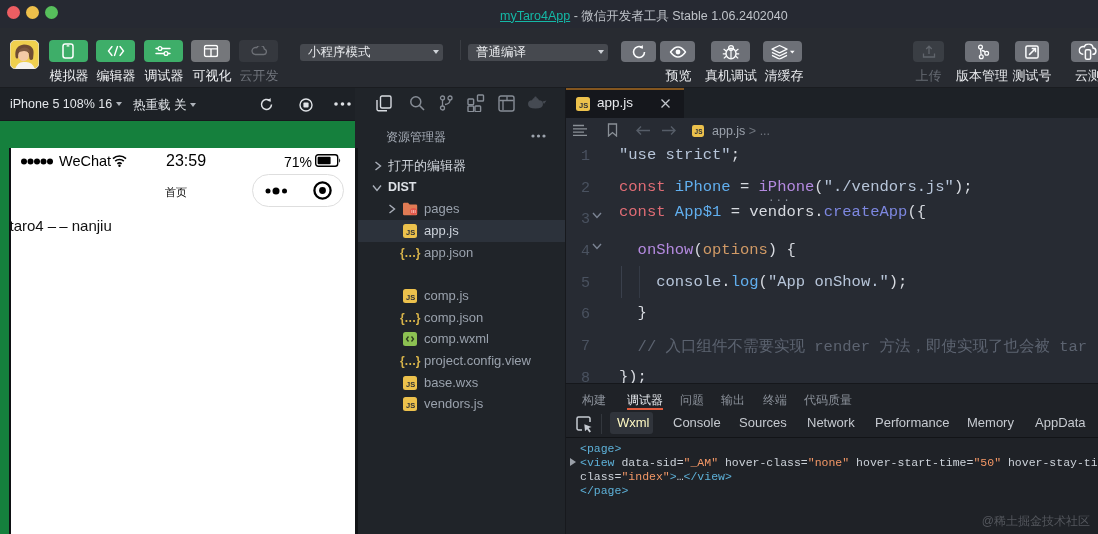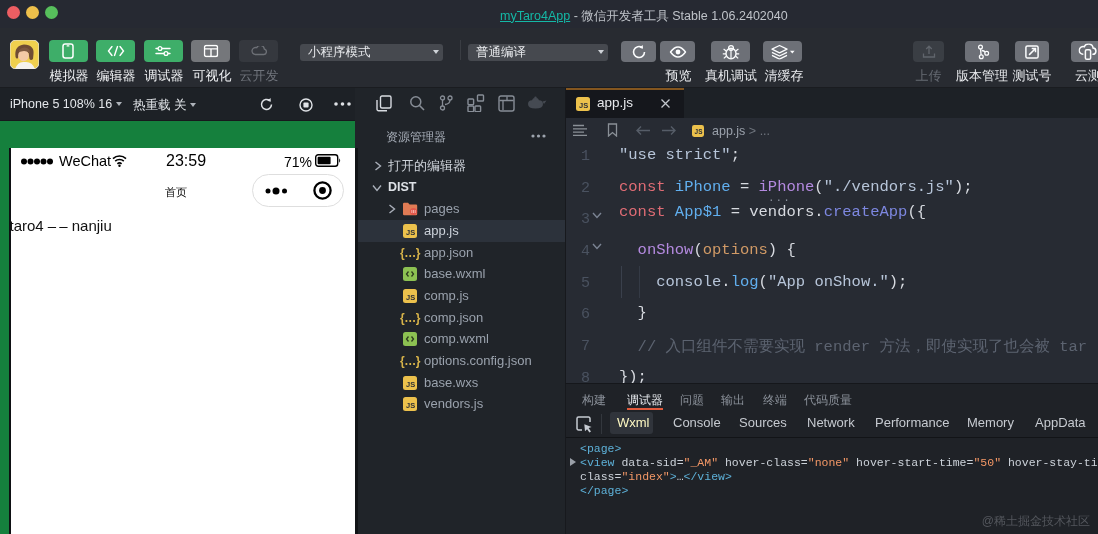--- a/index.html
+++ b/index.html
@@ -275,48 +275,41 @@
       <svg class="ic" style="left:48px;top:4px;" width="14" height="14" viewBox="0 0 14 14">
         <rect width="14" height="14" rx="2.5" fill="#ecc14c"></rect>
         <text x="7.6" y="11" font-size="7.5" font-weight="bold" fill="#2c2f36" text-anchor="middle" font-family="Liberation Sans">JS</text>
       </svg>
       <span class="lb" style="color:#ccd2da;">app.js</span>
     </div>
   <div class="trow" style="top:153.5px;">
       <span class="ic" style="left:45px;top:0;color:#d8b44a;font-size:12px;font-weight:bold;letter-spacing:-0.5px;">{…}</span>
       <span class="lb">app.json</span>
     </div>
-  <div class="trow" style="top:175.2px;">
-      <svg class="ic" style="left:48px;top:4px;" width="14" height="14" viewBox="0 0 14 14">
-        <rect width="14" height="14" rx="2.5" fill="#8cc152"></rect>
-        <path d="M5.5 4.5 L3.5 7 L5.5 9.5 M8.5 4.5 L10.5 7 L8.5 9.5" fill="none" stroke="#2c3a1d" stroke-width="1.3"></path>
-      </svg>
-      <span class="lb">base.wxml</span>
-    </div>
   <div class="trow" style="top:196.9px;">
       <svg class="ic" style="left:48px;top:4px;" width="14" height="14" viewBox="0 0 14 14">
         <rect width="14" height="14" rx="2.5" fill="#ecc14c"></rect>
         <text x="7.6" y="11" font-size="7.5" font-weight="bold" fill="#2c2f36" text-anchor="middle" font-family="Liberation Sans">JS</text>
       </svg>
       <span class="lb">comp.js</span>
     </div>
   <div class="trow" style="top:218.6px;">
       <span class="ic" style="left:45px;top:0;color:#d8b44a;font-size:12px;font-weight:bold;letter-spacing:-0.5px;">{…}</span>
       <span class="lb">comp.json</span>
     </div>
   <div class="trow" style="top:240.3px;">
       <svg class="ic" style="left:48px;top:4px;" width="14" height="14" viewBox="0 0 14 14">
         <rect width="14" height="14" rx="2.5" fill="#8cc152"></rect>
         <path d="M5.5 4.5 L3.5 7 L5.5 9.5 M8.5 4.5 L10.5 7 L8.5 9.5" fill="none" stroke="#2c3a1d" stroke-width="1.3"></path>
       </svg>
       <span class="lb">comp.wxml</span>
     </div>
   <div class="trow" style="top:262px;">
       <span class="ic" style="left:45px;top:0;color:#d8b44a;font-size:12px;font-weight:bold;letter-spacing:-0.5px;">{…}</span>
-      <span class="lb">options.config.json</span>
+      <span class="lb">project.config.view</span>
     </div>
   <div class="trow" style="top:283.7px;">
       <svg class="ic" style="left:48px;top:4px;" width="14" height="14" viewBox="0 0 14 14">
         <rect width="14" height="14" rx="2.5" fill="#ecc14c"></rect>
         <text x="7.6" y="11" font-size="7.5" font-weight="bold" fill="#2c2f36" text-anchor="middle" font-family="Liberation Sans">JS</text>
       </svg>
       <span class="lb">base.wxs</span>
     </div>
   <div class="trow" style="top:305.4px;">
       <svg class="ic" style="left:48px;top:4px;" width="14" height="14" viewBox="0 0 14 14">

